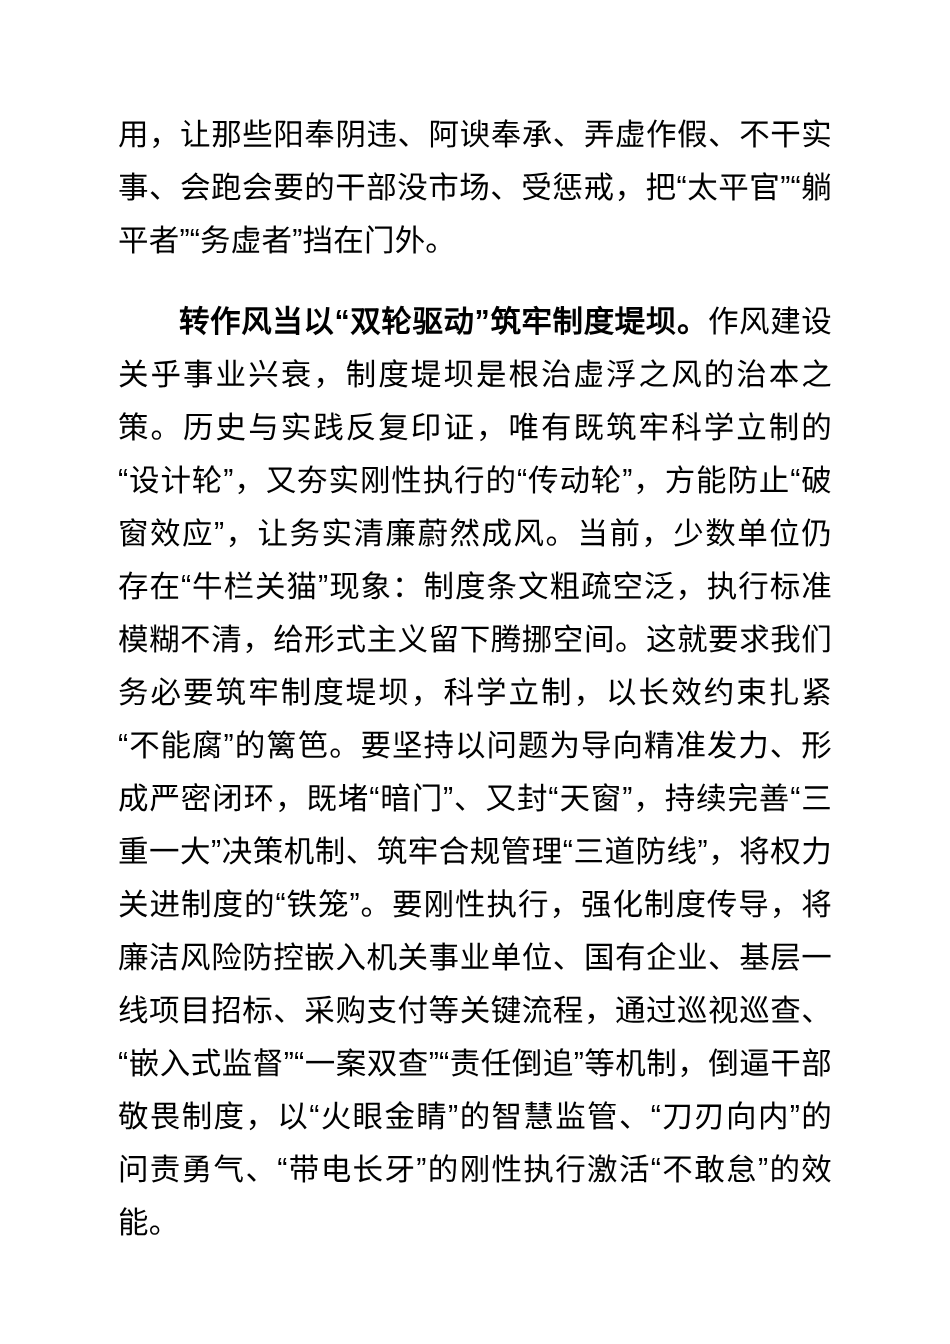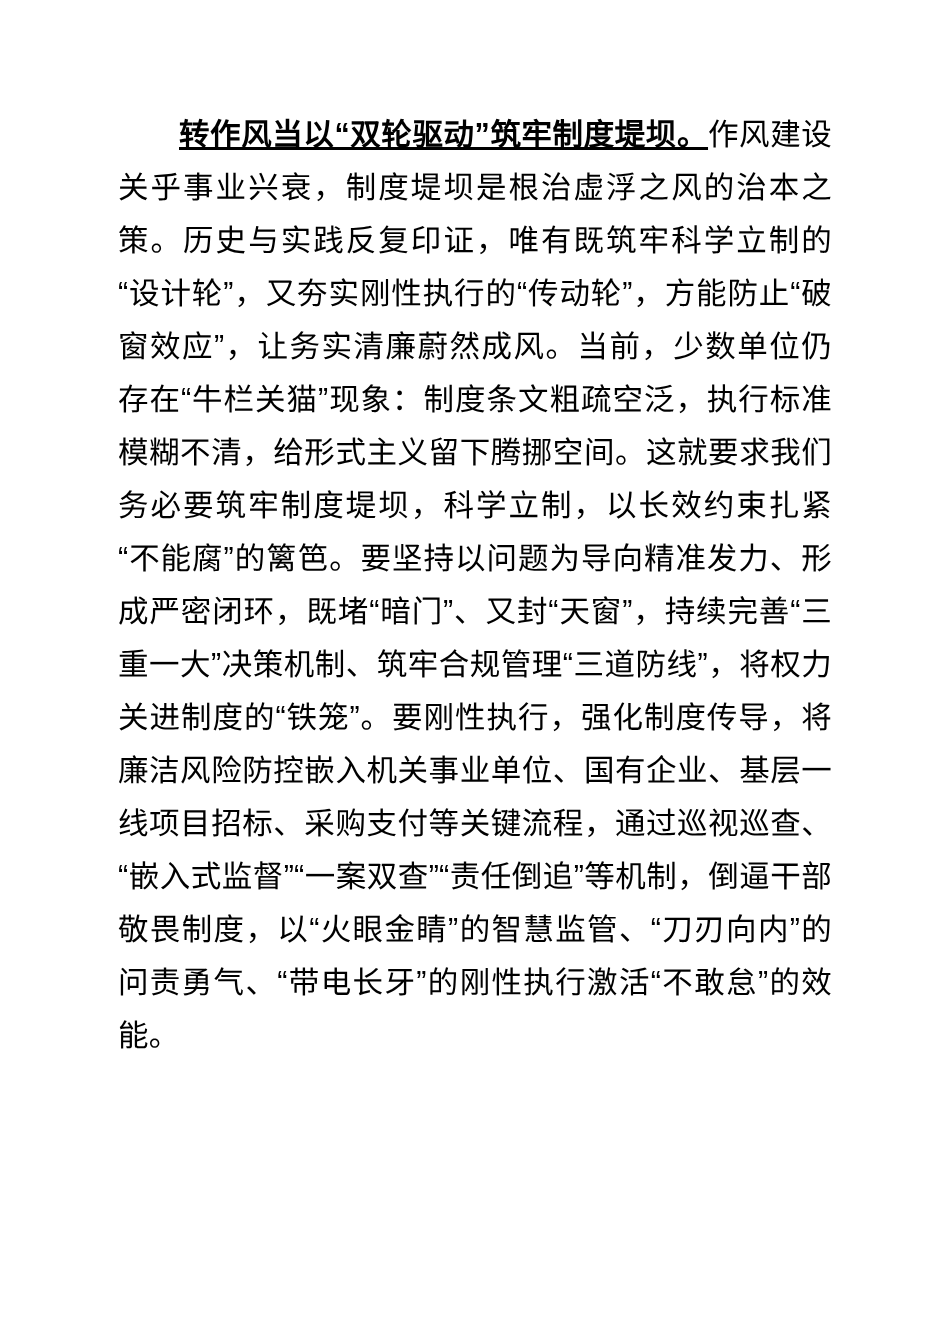--- a/index.html
+++ b/index.html
@@ -36,32 +36,34 @@
     word-break: break-all;
   }
   .para + .para {
     margin-top: 28px;
   }
   .para.indent {
     text-indent: 61px;
   }
   .para .lead {
     font-weight: bold;
-    text-decoration: underline;
   }
   .spacer-bottom {
     height: 40px;
   }
 </style>
 </head>
 <body>
 
 <div class="page">
   <div class="doc-body">
 
+    <p class="para">
+      <span>用，让那些阳奉阴违、阿谀奉承、弄虚作假、不干实事、会跑会要的干部没市场、受惩戒，把“太平官”“躺平者”“务虚者”挡在门外。</span>
+    </p>
 
     <p class="para indent">
       <span class="lead">转作风当以“双轮驱动”筑牢制度堤坝。</span><span>作风建设关乎事业兴衰，制度堤坝是根治虚浮之风的治本之策。历史与实践反复印证，唯有既筑牢科学立制的“设计轮”，又夯实刚性执行的“传动轮”，方能防止“破窗效应”，让务实清廉蔚然成风。当前，少数单位仍存在“牛栏关猫”现象：制度条文粗疏空泛，执行标准模糊不清，给形式主义留下腾挪空间。这就要求我们务必要筑牢制度堤坝，科学立制，以长效约束扎紧“不能腐”的篱笆。要坚持以问题为导向精准发力、形成严密闭环，既堵“暗门”、又封“天窗”，持续完善“三重一大”决策机制、筑牢合规管理“三道防线”，将权力关进制度的“铁笼”。要刚性执行，强化制度传导，将廉洁风险防控嵌入机关事业单位、国有企业、基层一线项目招标、采购支付等关键流程，通过巡视巡查、“嵌入式监督”“一案双查”“责任倒追”等机制，倒逼干部敬畏制度，以“火眼金睛”的智慧监管、“刀刃向内”的问责勇气、“带电长牙”的刚性执行激活“不敢怠”的效能。</span>
     </p>
 
     <div class="spacer-bottom"></div>
   </div>
 </div>
 
 </body></html>

